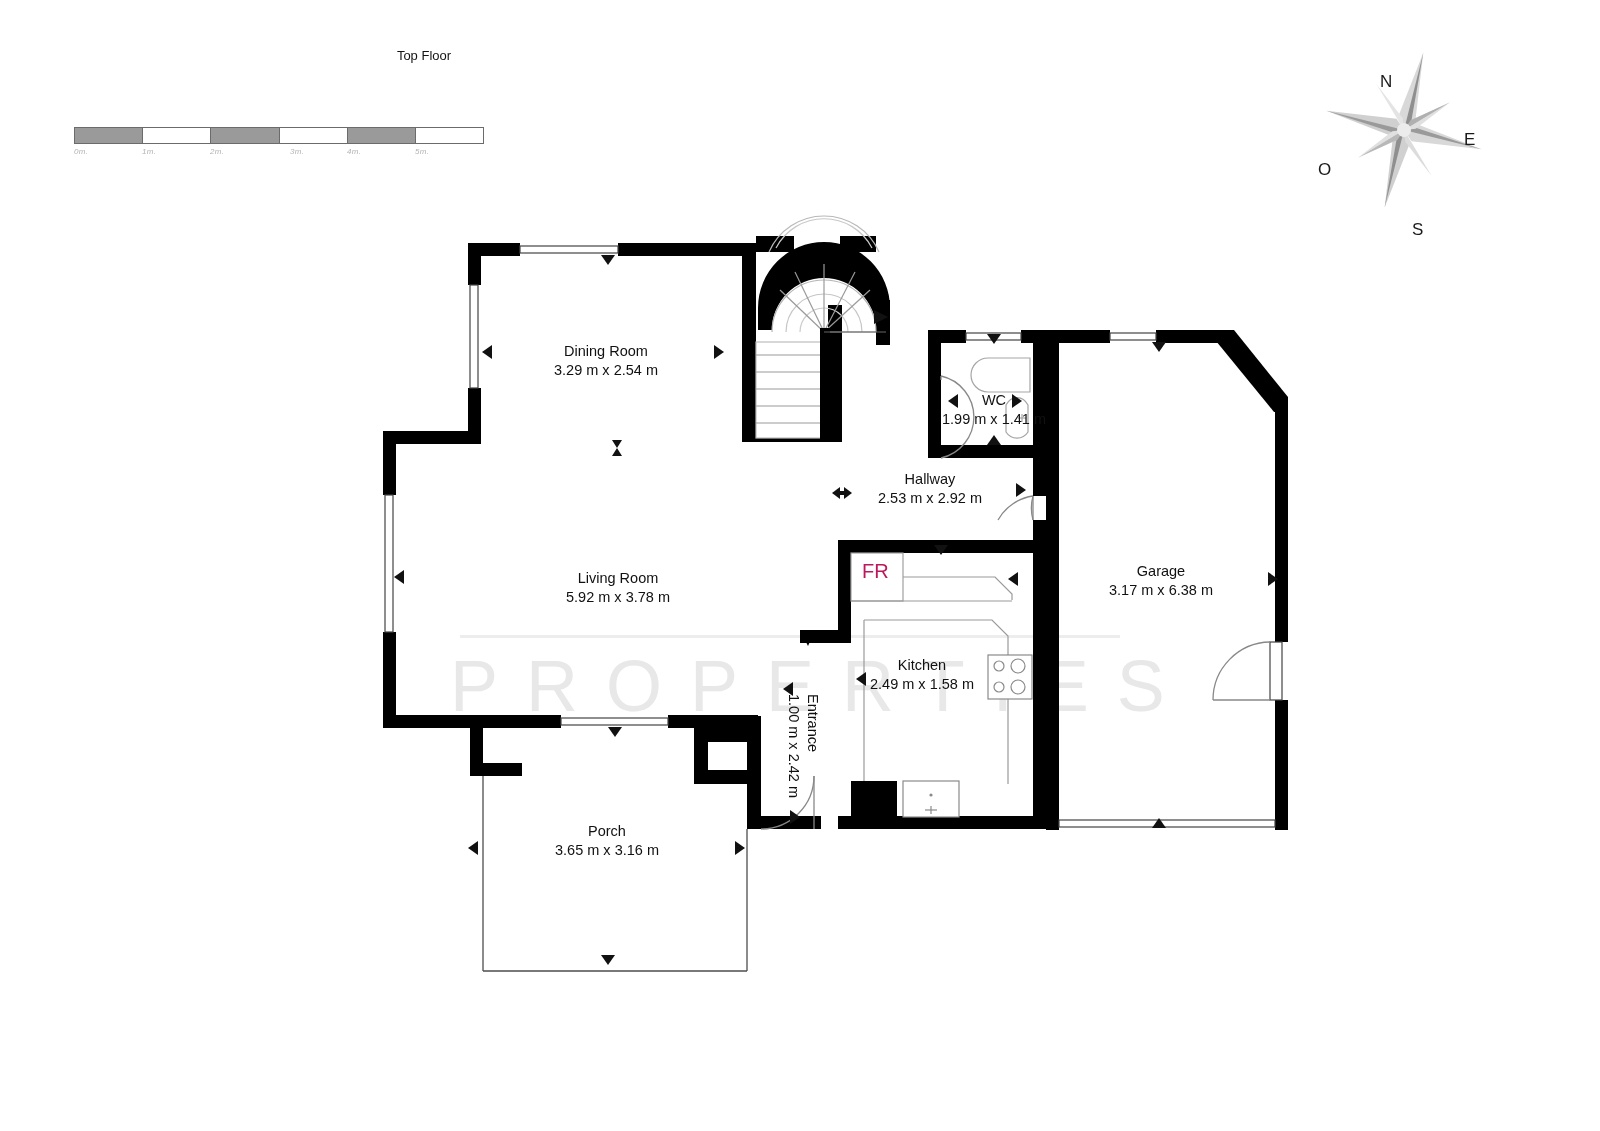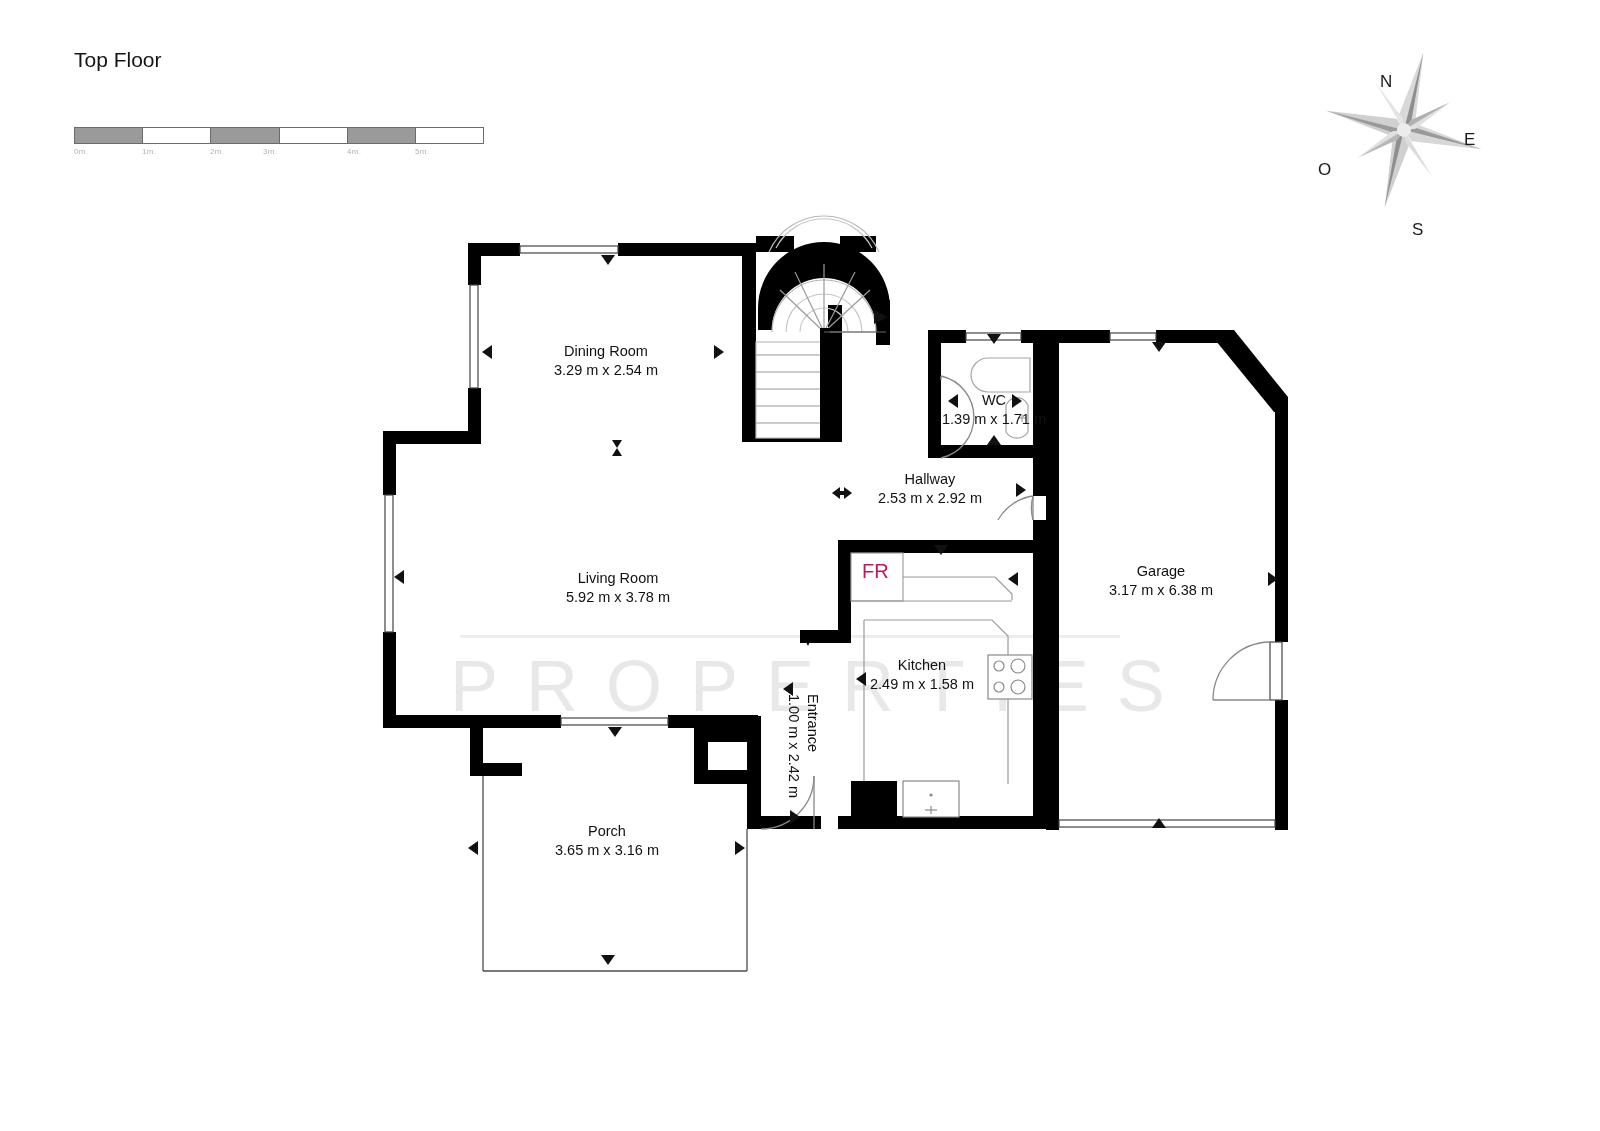--- a/index.html
+++ b/index.html
@@ -26,24 +26,25 @@
   }
   #plan-title {
     font-size: 31px;
     font-weight: 400;
     letter-spacing: 0.2px;
     line-height: 1.12;
     color: #141414;
     white-space: nowrap;
   }
   #plan-subtitle {
-    font-size: 21px;
+    font-size: 13px;
     font-weight: 400;
     margin-top: 4px;
     color: #141414;
+    text-align: center;
   }
 
   
   #scalebar-wrap {
     position: absolute;
     left: 74px;
     top: 127px;
     width: 410px;
   }
   #scalebar {
@@ -65,20 +66,21 @@
     position: relative;
     height: 14px;
     margin-top: 3px;
   }
   .scale-label {
     position: absolute;
     top: 0;
     font-size: 8px;
     color: #b3b3b3;
     letter-spacing: 0.3px;
+    font-style: italic;
   }
 
   
   #compass {
     position: absolute;
     left: 1312px;
     top: 34px;
     width: 180px;
     height: 185px;
   }
@@ -180,21 +182,21 @@
     <div class="scale-seg empty"></div>
     <div class="scale-seg filled"></div>
     <div class="scale-seg empty"></div>
     <div class="scale-seg filled"></div>
     <div class="scale-seg empty"></div>
   </div>
   <div id="scale-labels">
     <span class="scale-label" style="left:0px">0m.</span>
     <span class="scale-label" style="left:68px">1m.</span>
     <span class="scale-label" style="left:136px">2m.</span>
-    <span class="scale-label" style="left:189px">3m.</span>
+    <span class="scale-label" style="left:216px">3m.</span>
     <span class="scale-label" style="left:273px">4m.</span>
     <span class="scale-label" style="left:341px">5m.</span>
   </div>
 </div>
 
 <div id="compass">
   <svg width="180" height="185" viewBox="0 0 180 185">
     <g transform="translate(92,96) rotate(14)">
 
       <polygon points="0,-80 9,-10 0,0 -9,-10" fill="#d8d8d8"></polygon>
@@ -460,21 +462,21 @@
   <span class="rl-dims">3.29 m x 2.54 m</span>
 </div>
 
 <div class="room-label" style="left:478px; top:556px; width:280px;margin-top:13px;">
   <span class="rl-name">Living Room</span>
   <span class="rl-dims">5.92 m x 3.78 m</span>
 </div>
 
 <div class="room-label" style="left:854px; top:391px; width:280px;">
   <span class="rl-name">WC</span>
-  <span class="rl-dims">1.39 m x 1.71 m</span>
+  <span class="rl-dims">1.99 m x 1.41 m</span>
 </div>
 
 <div class="room-label" style="left:790px; top:470px; width:280px;">
   <span class="rl-name">Hallway</span>
   <span class="rl-dims">2.53 m x 2.92 m</span>
 </div>
 
 <div class="room-label" style="left:782px; top:656px; width:280px;">
   <span class="rl-name">Kitchen</span>
   <span class="rl-dims">2.49 m x 1.58 m</span>

